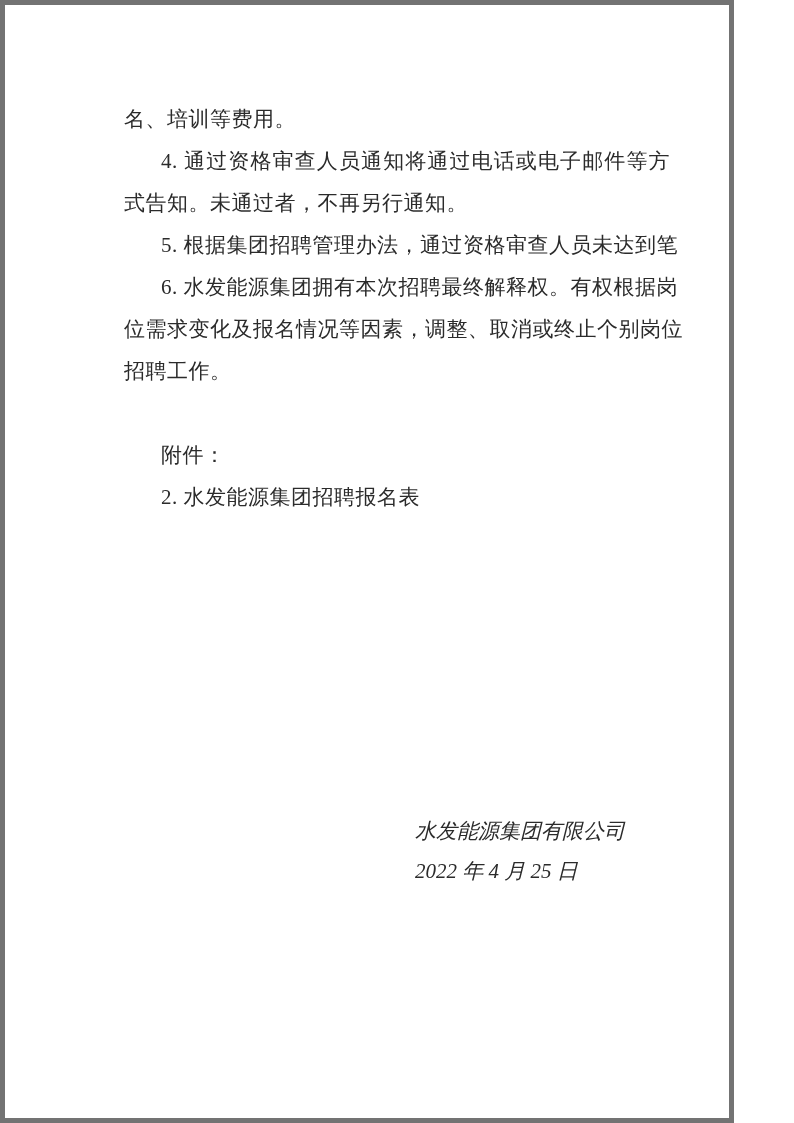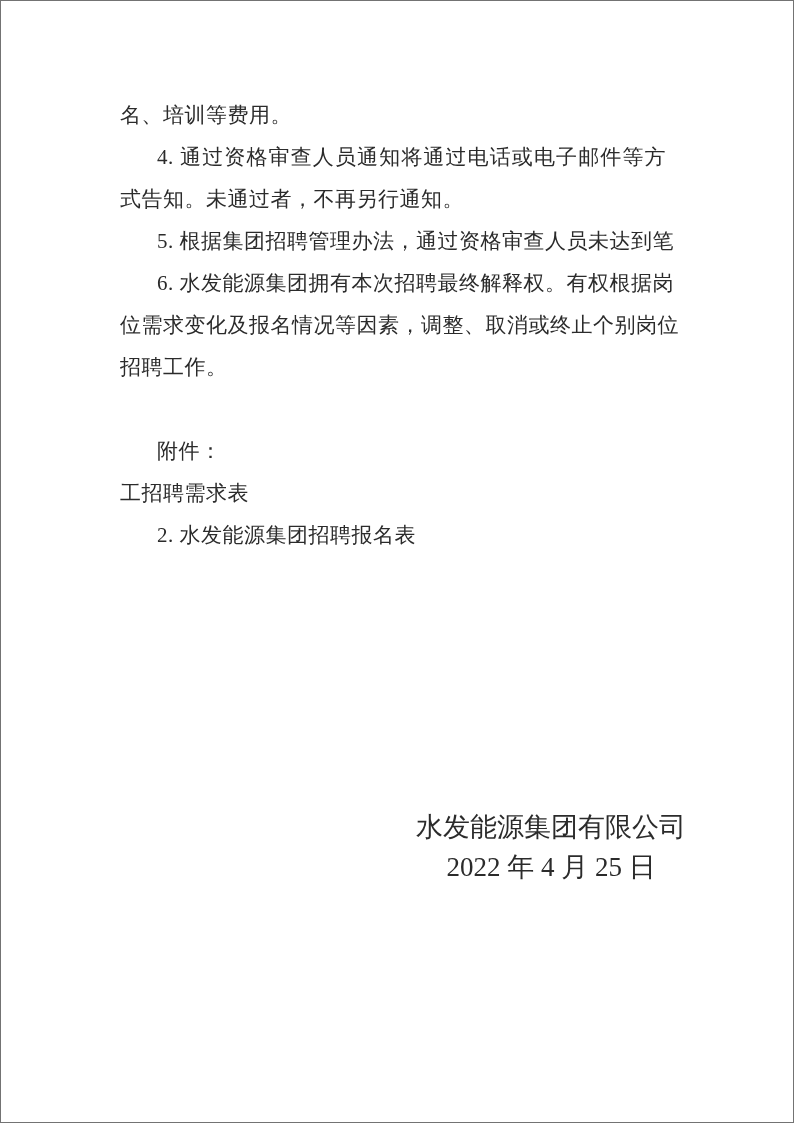--- a/index.html
+++ b/index.html
@@ -2,25 +2,25 @@
 <html><head>
 <meta charset="utf-8">
 <style>
   html, body {
     margin: 0;
     padding: 0;
     background: #ffffff;
   }
   .page {
     position: relative;
-    width: 794px;
+    width: 734px;
     height: 1123px;
     background: #ffffff;
     box-sizing: border-box;
-    border: 1px solid #737373;
+    border: 5px solid #737373;
     font-family: "Liberation Serif", "DejaVu Serif", serif;
     color: #2b2b2b;
     overflow: hidden;
   }
   .body-text {
     position: absolute;
     left: 119px;
     top: 93px;
     width: 546px;
     font-size: 21px;
@@ -37,22 +37,23 @@
   }
   .line.justify {
     text-align: justify;
     text-align-last: justify;
   }
   .signature {
     position: absolute;
     left: 410px;
     top: 806px;
     width: 280px;
-    text-align: center;
-    font-size: 27px;
+    text-align: left;
+    font-size: 21px;
+    font-style: italic;
   }
   .signature .sig-line {
     height: 40px;
     line-height: 40px;
     white-space: nowrap;
   }
 </style>
 </head>
 <body>
 
@@ -60,20 +61,19 @@
   <div class="body-text">
       <div class="line">名、培训等费用。</div>
       <div class="line indent justify">4. 通过资格审查人员通知将通过电话或电子邮件等方</div>
       <div class="line">式告知。未通过者，不再另行通知。</div>
       <div class="line indent justify">5. 根据集团招聘管理办法，通过资格审查人员未达到笔</div>
       <div class="line indent justify">6. 水发能源集团拥有本次招聘最终解释权。有权根据岗</div>
       <div class="line justify">位需求变化及报名情况等因素，调整、取消或终止个别岗位</div>
       <div class="line">招聘工作。</div>
       <div class="line"></div>
       <div class="line indent">附件：</div>
-      <div class="line">工招聘需求表</div>
       <div class="line indent">2. 水发能源集团招聘报名表</div>
     </div>
   <div class="signature">
     <div class="sig-line">水发能源集团有限公司</div>
     <div class="sig-line">2022 年 4 月 25 日</div>
   </div>
 </div>
 
 </body></html>

